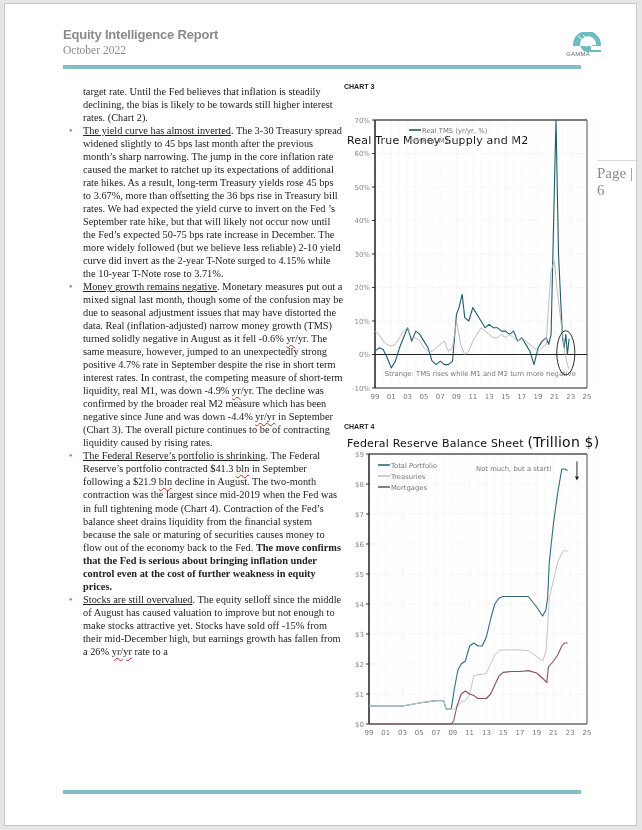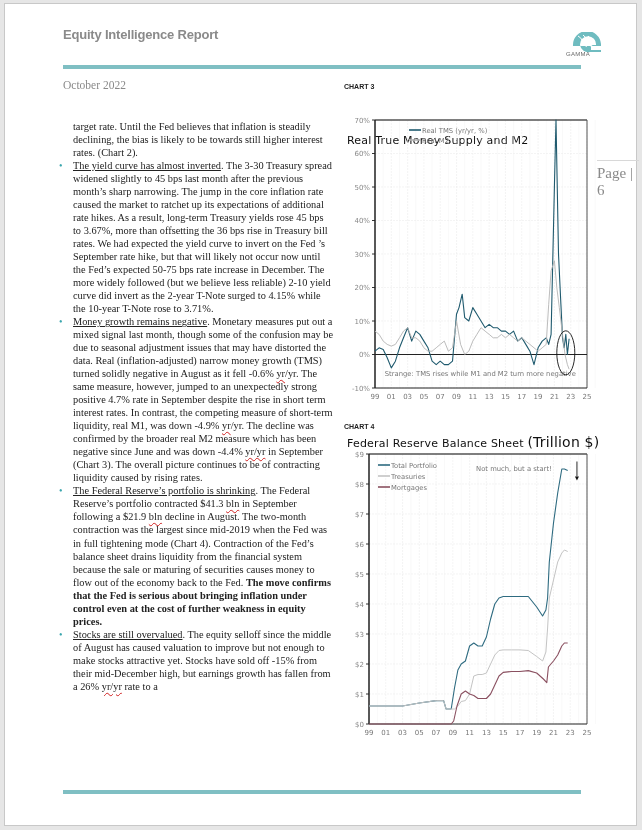--- a/index.html
+++ b/index.html
@@ -1,27 +1,27 @@
 <!DOCTYPE html>
 <html><head>
 <meta charset="utf-8">
 <style>
   html, body { margin:0; padding:0; }
   body { width:642px; height:830px; background:#e6e6e6; position:relative; overflow:hidden; font-family:"Liberation Serif", serif; }
   .page { position:absolute; left:4px; top:3px; width:631px; height:821px; background:#ffffff; border:1px solid #c8c8c8; }
   .hdr-title { position:absolute; left:58px; top:23px; font-family:"Liberation Sans", sans-serif; font-weight:bold; font-size:13px; color:#8a8a8a; letter-spacing:-0.2px; }
-  .hdr-date { position:absolute; left:58px; top:40px; font-family:"Liberation Serif", serif; font-size:11.5px; color:#8a8a8a;margin-top:35px; }
+  .hdr-date { position:absolute; left:58px; top:40px; font-family:"Liberation Serif", serif; font-size:11.5px; color:#8a8a8a; }
   .logo { position:absolute; left:560px; top:28px; width:40px; height:32px; }
   .logo-text { position:absolute; left:561px; top:47px; font-family:"Liberation Sans", sans-serif; font-size:6px; color:#6a6a6a; letter-spacing:0.3px; }
   .rule-top { position:absolute; left:58px; top:61px; width:518px; height:4px; background:#7fbfc3; }
   .rule-bot { position:absolute; left:58px; top:786px; width:518px; height:4px; background:#7fbfc3; }
   .footer { position:absolute; left:58px; top:796px; font-size:7.2px; color:#9a9a9a; }
   .pagenum-line { position:absolute; left:592px; top:156px; width:42px; height:1px; background:#d8d8d8; }
   .pagenum { position:absolute; left:592px; top:161px; font-size:15px; color:#8a8a8a; }
-  .body-text { position:absolute; left:68px; top:81px; width:260px; font-size:10.35px; line-height:13.02px; color:#222;margin-top:35px; }
+  .body-text { position:absolute; left:78px; top:81px; width:260px; font-size:10.35px; line-height:13.02px; color:#222; }
   .body-text p { margin:0; }
   .bullet { position:relative; }
   .bullet .dot { position:absolute; left:-14px; top:0; color:#3aa6ad; font-size:10px; }
   .u { text-decoration:underline; }
   .sq { text-decoration:underline wavy #d02020; text-decoration-thickness:1px; text-underline-offset:2px; }
   .chart-label { position:absolute; font-family:"Liberation Sans", sans-serif; font-weight:bold; font-size:7px; color:#222; }
   .chart-title { position:absolute; font-family:"DejaVu Sans", sans-serif; font-size:11px; color:#111; letter-spacing:0.2px; }
   .chart-title small { font-size:14px; }
   svg text { font-family:"DejaVu Sans", sans-serif; }
 </style>

